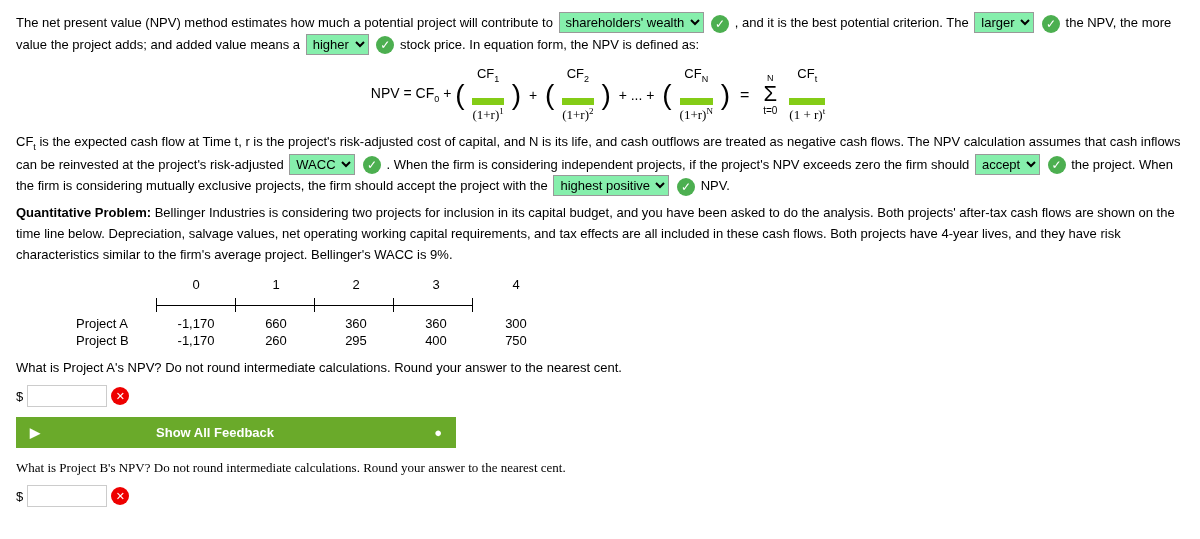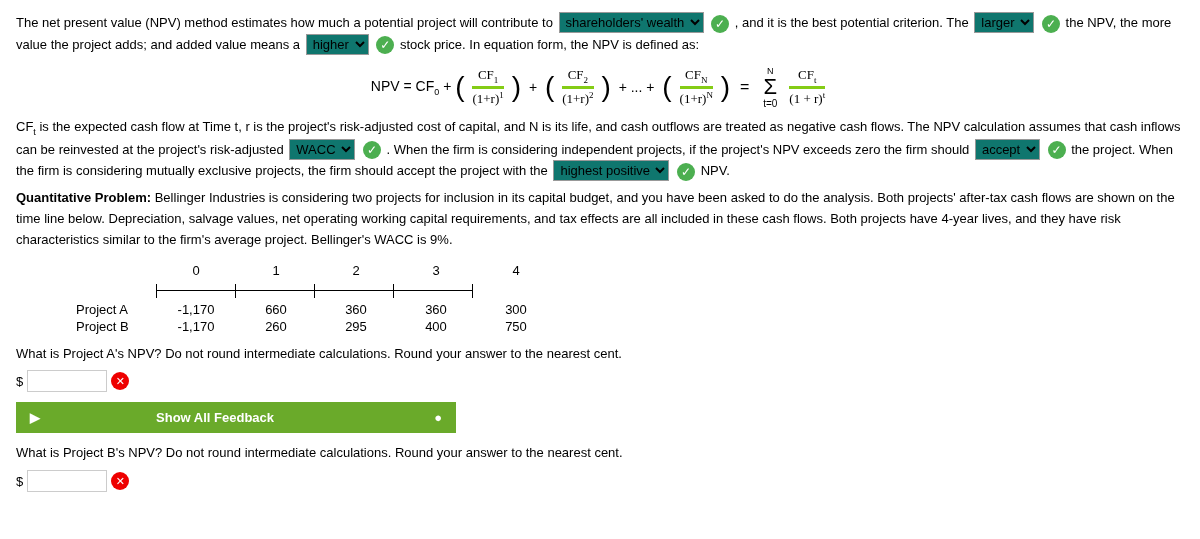--- a/index.html
+++ b/index.html
@@ -34,24 +34,23 @@
       display: inline-block;
     }
     .frac {
       display: inline-block;
       vertical-align: middle;
       text-align: center;
       margin: 0 4px;
     }
     .frac .num {
       display: block;
-      border-bottom: 3px solid #84cc16;
-      padding-bottom: 1px;
-      font-size: 13px;
-      font-family: Liberation Serif, serif;
+      border-bottom: 7px solid #84cc16;
+      padding-bottom: 15px;
+      font-size: 13px;
     }
     .frac .den {
       display: block;
       font-size: 13px;
       padding-top: 1px;
       font-family: Liberation Serif, serif;
     }
     sup { font-size: 9px; }
     sub { font-size: 9px; }
     .sigma-block {
@@ -136,21 +135,21 @@
       justify-content: space-between;
       max-width: 440px;
       margin-bottom: 10px;
       cursor: pointer;
     }
     .bold { font-weight: bold; }
     select {
       border: 1px solid #999;
       font-size: 13px;
       padding: 1px 2px;
-      background: #0f766e;
+      background: #86efac;
     }
     .formula-equal {
       vertical-align: middle;
       margin: 0 6px;
       font-size: 16px;
     }
     .formula-plus {
       vertical-align: middle;
       margin: 0 4px;
       font-size: 14px;
@@ -328,18 +327,18 @@
   <input type="text" class="input-answer" value="" style="">
   <span class="x-btn">✕</span>
 </div>
 
 <div class="feedback-bar">
   <span style="margin-right:6px;">▶</span>
   <span>Show All Feedback</span>
   <span style="margin-left: 50px;">●</span>
 </div>
 
-<p style="margin-bottom: 4px;">What is Project B's NPV? Do not round intermediate calculations. Round your answer to the nearest cent.</p>
+<p style="margin-bottom: 4px; font-family: Liberation Serif, serif;">What is Project B's NPV? Do not round intermediate calculations. Round your answer to the nearest cent.</p>
 <div class="answer-row">
   <span class="dollar-sign">$</span>
   <input type="text" class="input-answer" value="" style="">
   <span class="x-btn">✕</span>
 </div>
 
 </body></html>

